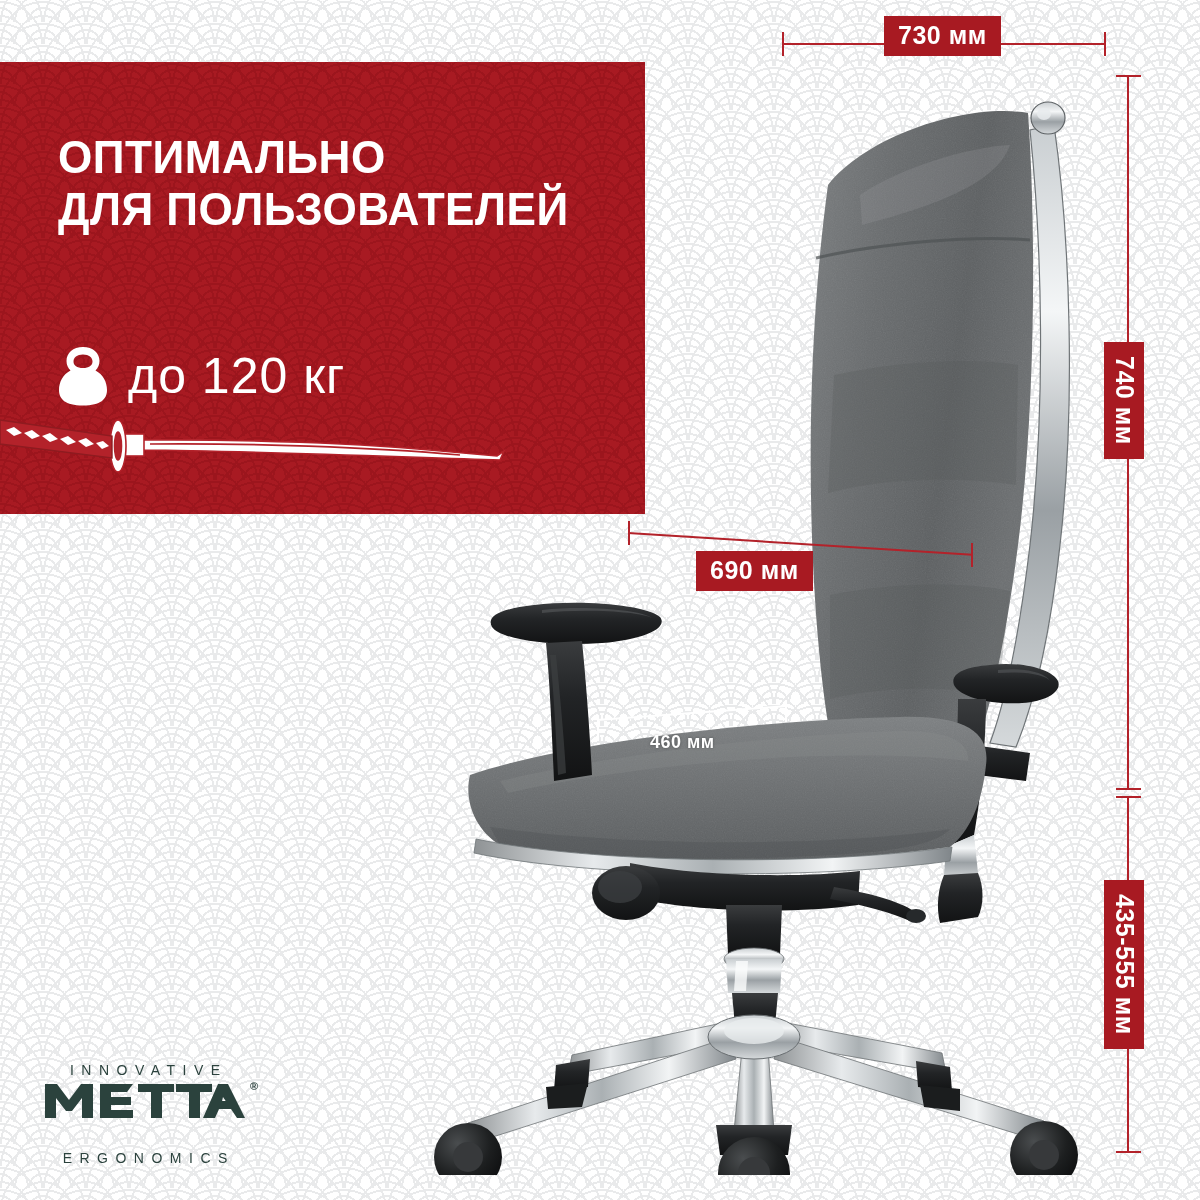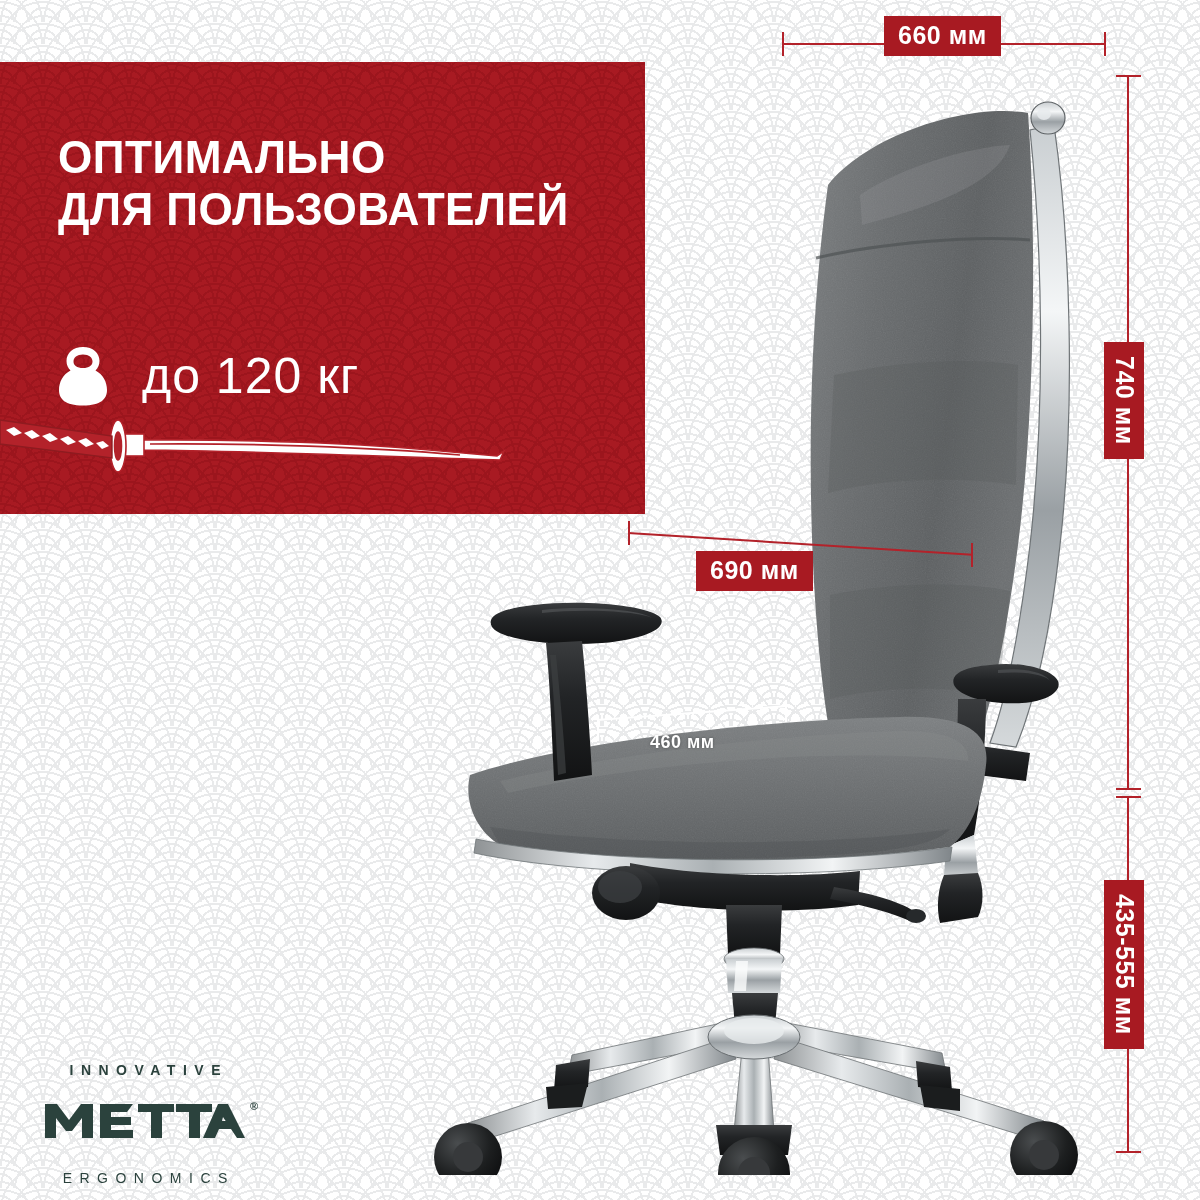--- a/index.html
+++ b/index.html
@@ -86,21 +86,21 @@
     white-space: nowrap;
   }
   #banner-text .line2 { display: block; }
 
   #capacity-row {
     position: absolute;
     left: 58px;
     top: 283px;
     display: flex;
     align-items: center;
-    gap: 34px;
+    gap: 20px;
   }
   #capacity-row .kb-icon { display: block; }
   #capacity-text {
     color: #ffffff;
     font-size: 50px;
     font-weight: 400;
     letter-spacing: 1px;
     line-height: 1;
     white-space: nowrap;
   }
@@ -159,21 +159,21 @@
     color: #2b423d;
     text-align: center;
   }
   #logo .kicker,
   #logo .sub {
     font-size: 14px;
     letter-spacing: 7.5px;
     font-weight: 500;
     text-indent: 7.5px;
   }
-  #logo .kicker { margin-bottom: 20px; font-weight: bold; }
+  #logo .kicker { margin-bottom: 0; }
   #logo .sub { margin-top: 24px; }
   #logo .wordmark-wrap { position: relative; display: block; }
   #logo .reg {
     position: absolute;
     right: 2px;
     top: 2px;
     font-size: 11px;
     font-weight: 700;
   }
 </style>
@@ -372,21 +372,21 @@
       <path d="M60 29 L 68 26 L 76 32 L 68 35 Z"></path>
       <path d="M78 31 L 86 28 L 94 34 L 86 37 Z"></path>
       <path d="M96 33 L 103 31 L 109 36 L 102 39 Z"></path>
     </g>
     <path d="M0 10 L 112 26 L 112 48 L 0 34 Z" fill="none" stroke="#8e1b20" stroke-width="1.4"></path>
   </svg>
 
   <div class="dim-red" style="left:782px; top:43px; width:324px; height:2px;"></div>
   <div class="dim-red" style="left:782px; top:32px; width:2px; height:24px;"></div>
   <div class="dim-red" style="left:1104px; top:32px; width:2px; height:24px;"></div>
-  <div class="dim-label-red" style="left:884px; top:16px;">660 мм</div>
+  <div class="dim-label-red" style="left:884px; top:16px;">730 мм</div>
 
   <div class="dim-red" style="left:1127px; top:75px; width:2px; height:715px;"></div>
   <div class="dim-red" style="left:1116px; top:75px; width:25px; height:2px;"></div>
   <div class="dim-red" style="left:1116px; top:788px; width:25px; height:2px;"></div>
   <div class="dim-label-red rot-cw" style="left:1144px; top:342px;">740 мм</div>
 
   <div class="dim-red" style="left:1127px; top:796px; width:2px; height:357px;"></div>
   <div class="dim-red" style="left:1116px; top:796px; width:25px; height:2px;"></div>
   <div class="dim-red" style="left:1116px; top:1151px; width:25px; height:2px;"></div>
   <div class="dim-label-red rot-cw" style="left:1144px; top:880px;">435-555 мм</div>

